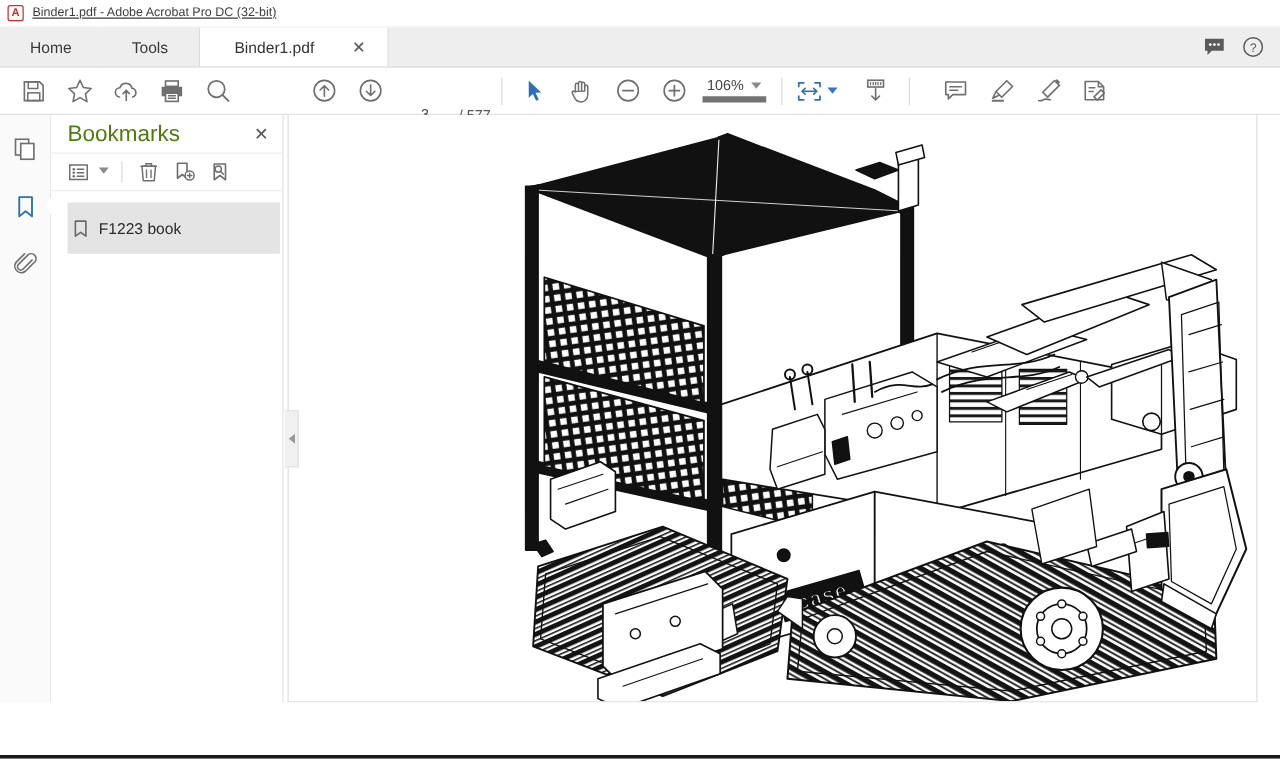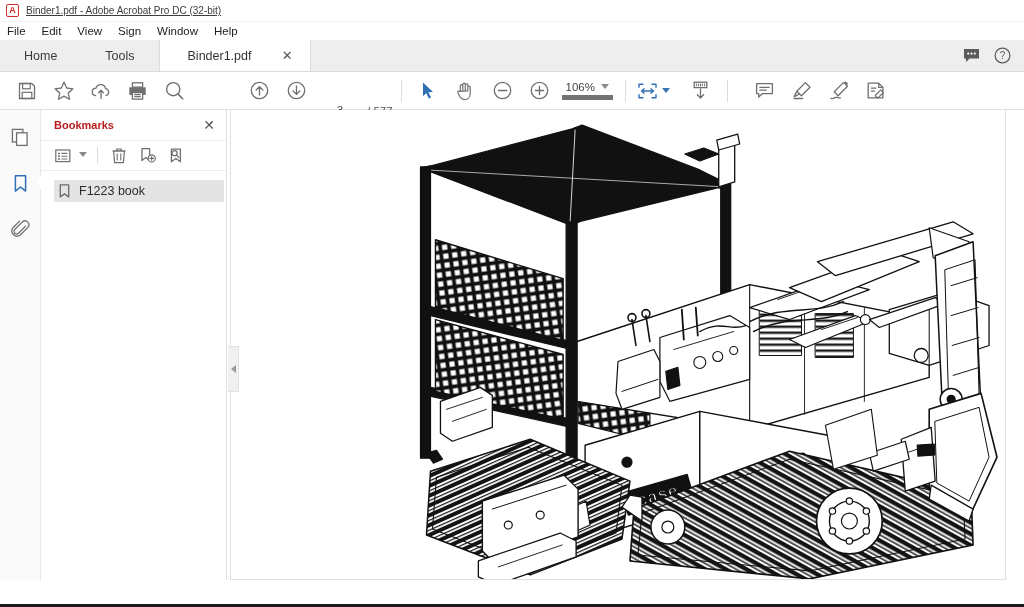--- a/index.html
+++ b/index.html
@@ -212,41 +212,41 @@
     border-right: 1px solid #e0e0e0;
     display: flex; flex-direction: column;
     flex: none;
   }
   .panel-head {
     height: 30px;
     display: flex; align-items: center;
     justify-content: space-between;
     padding: 0 11px 0 13px;
   }
-  .panel-title { font-size: 11px; color: #b91c1c; font-weight: bold; }
+  .panel-title { font-size: 18px; color: #4d7c0f; }
   .panel-close { font-size: 14px; color: #555; cursor: pointer; line-height: 1; }
   .panel-tools {
     height: 31px;
     display: flex; align-items: center;
     padding-left: 9px;
     gap: 2px;
     border-top: 1px solid #ededed;
     border-bottom: 1px solid #ededed;
   }
   .ptool {
     width: 26px; height: 24px;
     display: flex; align-items: center; justify-content: center;
     cursor: pointer;
   }
   .ptool-sep { width: 1px; height: 17px; background: #dcdcdc; margin: 0 6px; }
   .bm-list { padding-top: 9px; }
   .bm-item {
     display: flex; align-items: center;
     gap: 9px;
-    height: 22px;
+    height: 41px;
     margin: 0 2px 4px 13px;
     padding-left: 5px;
     font-size: 12.5px;
     color: #2b2b2b;
     cursor: pointer;
     border-radius: 1px;
   }
   .bm-item.selected { background: #e4e4e4; }
 
   
@@ -294,28 +294,20 @@
 </head>
 <body>
 
 <div id="app">
 
   <div class="titlebar">
     <div class="app-logo">A</div>
     <div class="title-text">Binder1.pdf - Adobe Acrobat Pro DC (32-bit)</div>
   </div>
 
-  <div class="menubar">
-    <div class="menu-item">File</div>
-    <div class="menu-item">Edit</div>
-    <div class="menu-item">View</div>
-    <div class="menu-item">Sign</div>
-    <div class="menu-item">Window</div>
-    <div class="menu-item">Help</div>
-  </div>
 
   <div class="tabbar">
     <div class="tab-flat">Home</div>
     <div class="tab-flat">Tools</div>
     <div class="tab-doc">
       <span>Binder1.pdf</span>
       <span class="tab-close">✕</span>
     </div>
     <div class="tabbar-right">
       <span>

